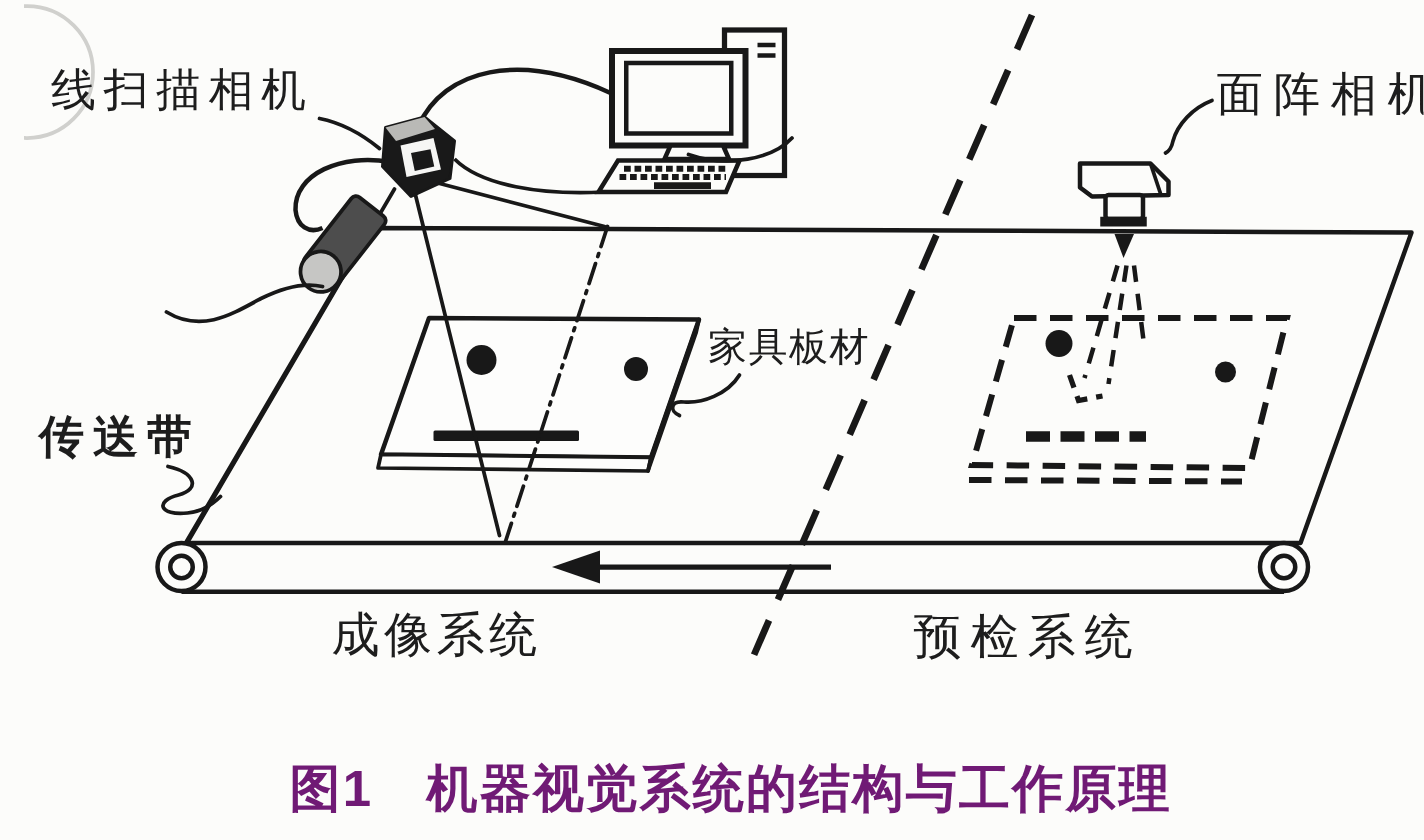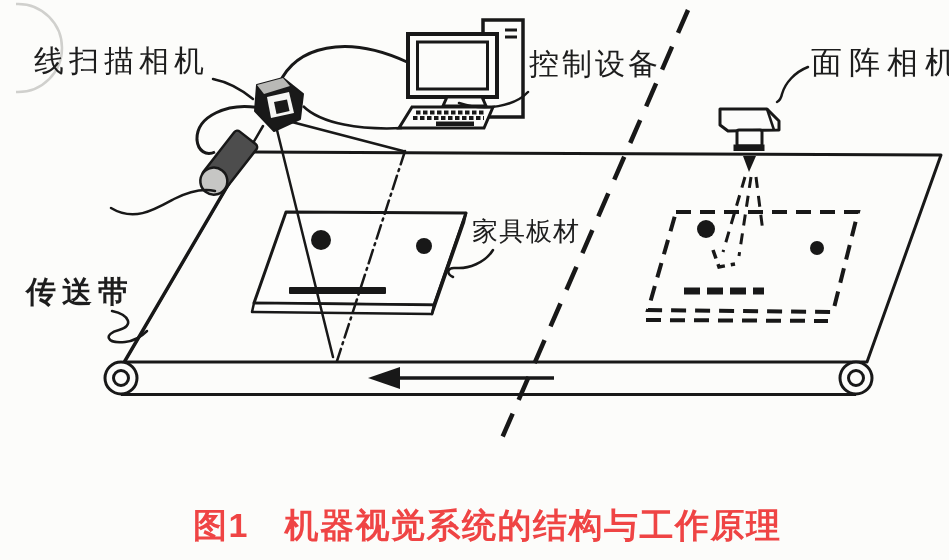--- a/index.html
+++ b/index.html
@@ -19,21 +19,21 @@
   .lbl-encoder{left:13px;top:138px;font-size:30px;letter-spacing:4px;}
   .lbl-belt{left:10px;top:276px;font-size:30px;letter-spacing:6px;font-weight:bold;}
   .lbl-control{left:513px;top:48px;font-size:30px;letter-spacing:3px;}
   .lbl-area-cam{left:795px;top:47px;font-size:31px;letter-spacing:7px;}
   .lbl-board{left:456px;top:218px;font-size:26px;letter-spacing:1px;}
   .lbl-imaging{left:205px;top:407px;font-size:32px;letter-spacing:3px;}
   .lbl-precheck{left:593px;top:408px;font-size:32px;letter-spacing:6px;}
   .caption{
     position:absolute;left:177px;top:503px;
     font-family:"Liberation Sans","DejaVu Sans",sans-serif;
-    font-weight:bold;font-size:34px;letter-spacing:1.5px;color:#ef4444;
+    font-weight:bold;font-size:34px;letter-spacing:1.5px;color:#701a75;
     white-space:nowrap;
   }
 </style>
 </head>
 <body>
 
 <div class="stage">
 
 <svg width="949" height="560" viewBox="0 0 949 560">
 
@@ -131,18 +131,19 @@
     <path d="M95,208 C118,222 138,210 158,199 C172,192 186,188 199,191"></path>
     <path d="M96,311 C114,315 118,326 103,330 C87,334 90,344 109,342 C119,341 126,336 131,331"></path>
     <path d="M512,92 C499,106 469,112 443,103"></path>
     <path d="M477,250 C469,263 452,269 440,268 C431,267 430,274 437,277"></path>
     <path d="M792,67 C779,72 769,83 766,94 C765,99 763,101 761,102"></path>
   </g>
 </svg>
 
 <div class="lbl lbl-line-scan">线扫描相机</div>
 <div class="lbl lbl-belt">传送带</div>
-<div class="lbl lbl-control">控制设备</div>
 <div class="lbl lbl-board">家具板材</div>
 <div class="lbl lbl-area-cam">面阵相机</div>
+<div class="lbl lbl-imaging">成像系统</div>
+<div class="lbl lbl-precheck">预检系统</div>
 <div class="caption">图1　机器视觉系统的结构与工作原理</div>
 
 </div>
 
 </body></html>

